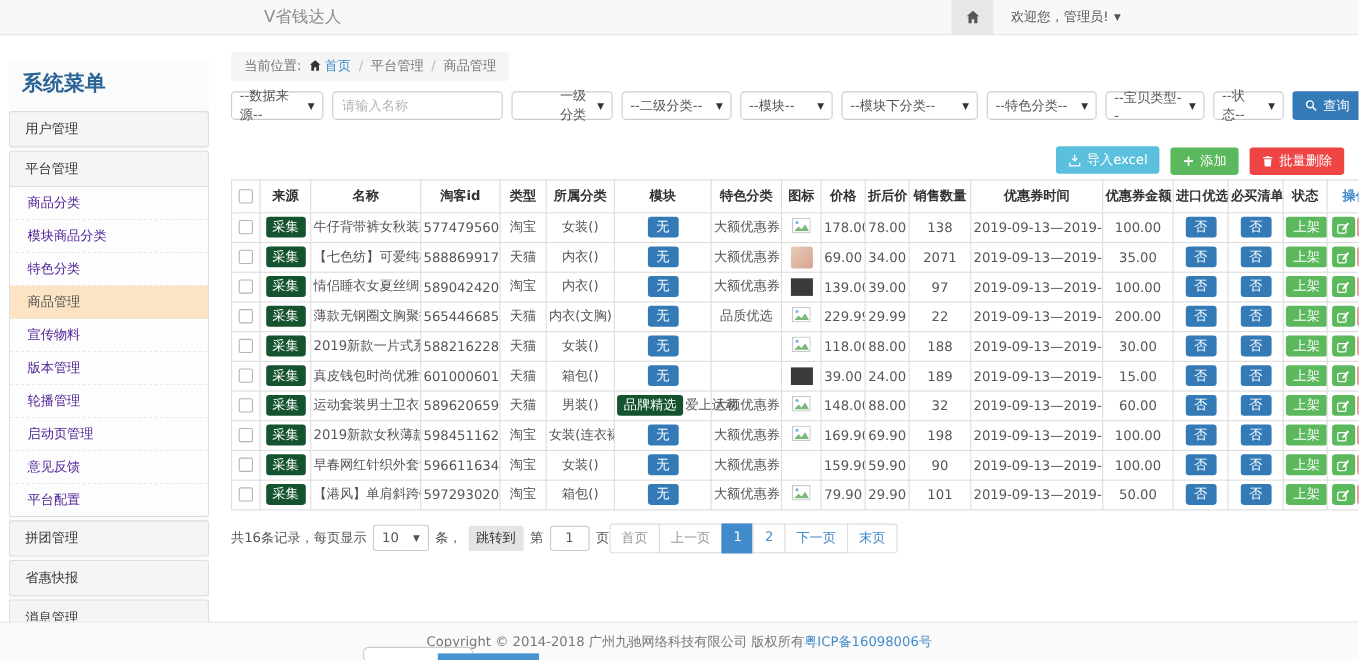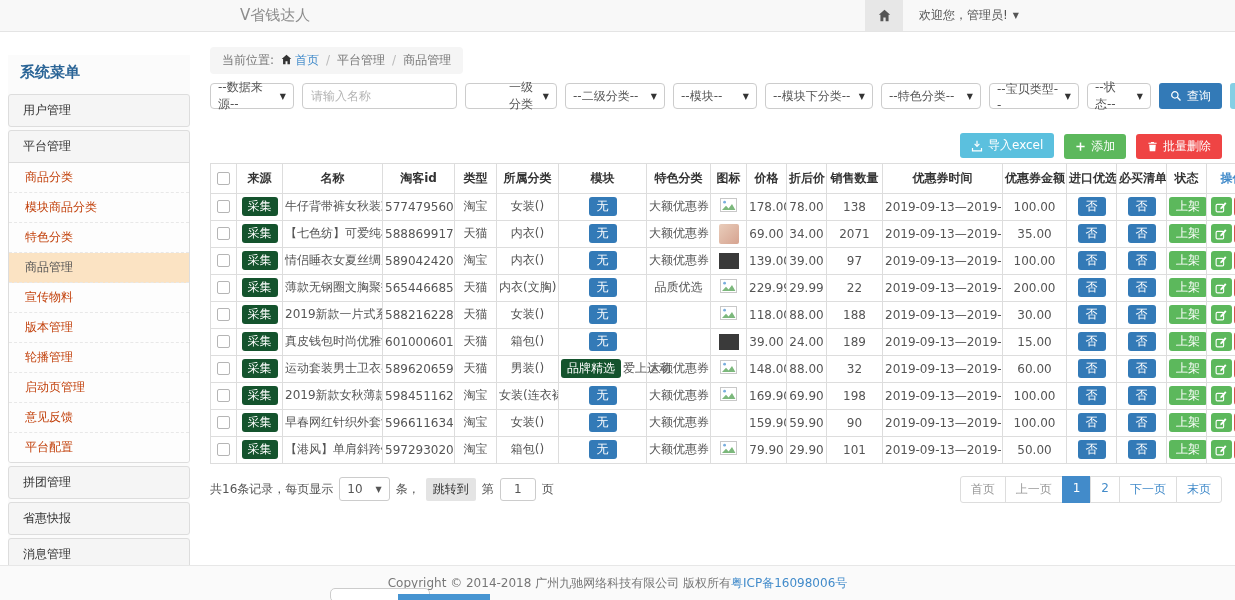--- a/index.html
+++ b/index.html
@@ -10,25 +10,25 @@
   
   .topbar{position:absolute;top:0;left:0;width:100%;height:32px;background:#f8f8f8;border-bottom:1px solid #e4e4e4}
   .brand{position:absolute;left:240px;top:0;line-height:31px;font-size:15px;color:#8c8c8c}
   .topbar-right{position:absolute;left:865px;top:0;height:31px;display:flex;}
   .home-box{width:38px;height:31px;background:#e7e7e7;display:flex;align-items:center;justify-content:center;cursor:pointer}
   .welcome{padding:0 16px;color:#555;cursor:pointer;display:flex;align-items:center}
   .caret{font-size:8px;color:#555;margin-left:5px}
 
   
   .sidebar{position:absolute;left:8px;top:55px;width:182px;height:510px;overflow:hidden;background:#fbfbfb}
-  .sb-title{font-size:15px;font-weight:bold;color:#2a6496;padding:8px 12px 12px}
+  .sb-title{font-size:19px;font-weight:bold;color:#2a6496;padding:8px 12px 12px}
   .sb-panel{border:1px solid #ddd;border-radius:3px;margin-bottom:3px;background:#f5f5f5;overflow:hidden}
   .sb-head{padding:7px 14px;color:#333;cursor:pointer}
   .sb-list{background:#fdfdfd;border-top:1px solid #ddd}
-  .sb-item{padding:6px 16px;color:#c2410c;border-bottom:1px dashed #e8e8e8;cursor:pointer}
+  .sb-item{padding:6px 16px;color:#4c1d95;border-bottom:1px dashed #e8e8e8;cursor:pointer}
   .sb-item:last-child{border-bottom:none}
   .sb-item.active{background:#fbe3c3;color:#555}
 
   
   .main{position:absolute;left:210px;top:47px;width:1015px}
   .breadcrumb{display:inline-block;background:#f5f5f5;border-radius:4px;padding:5px 12px;color:#777}
   .bc-link{color:#428bca;cursor:pointer}
   .bc-sep{color:#bbb;margin:0 7px}
   .bc-home{margin:0 3px 0 7px;vertical-align:-1px}
 
@@ -60,21 +60,21 @@
   .badge-blue{background:#337ab7;padding:2px 8px}
   .badge-green{background:#5cb85c;padding:2px 7px}
   .module-extra{margin-left:2px;color:#555}
   .op-btn{display:inline-flex;width:21px;height:19px;border-radius:3px;align-items:center;justify-content:center;margin:0 1px;cursor:pointer;vertical-align:middle}
   .op-edit{background:#5cb85c}
   .op-del{background:#d9534f}
   .cb{width:13px;height:13px;border:1px solid #b5b5b5;border-radius:2px;background:#fff;margin:0 auto;cursor:pointer}
   .thumb-photo{width:20px;height:20px;background:linear-gradient(135deg,#e9cdbb,#d6a390);display:inline-block;border-radius:2px;vertical-align:middle}
   .thumb-dark{width:20px;height:16px;background:#3a3a3a;display:inline-block;vertical-align:middle}
 
-  .pagebar{display:flex;justify-content:space-between;align-items:center;margin-top:12px;width:1012px}
+  .pagebar{display:flex;justify-content:flex-start;align-items:center;margin-top:12px;width:1012px}
   .pb-left{display:flex;align-items:center;gap:6px;color:#555}
   .pp-select{height:24px;border:1px solid #ccc;border-radius:3px;background:#fff;display:inline-flex;align-items:center;gap:8px;padding:0 7px;cursor:pointer}
   .jump-chip{background:#e4e4e4;padding:3px 7px;border-radius:2px;color:#333;cursor:pointer}
   .jump-input{width:36px;height:23px;border:1px solid #ccc;border-radius:3px;text-align:center;font:inherit;color:#555}
   .pager{display:flex}
   .pg{border:1px solid #ddd;background:#fff;padding:4px 10px;margin-left:-1px;color:#428bca;cursor:pointer}
   .pg:first-child{border-radius:3px 0 0 3px;margin-left:0}
   .pg:last-child{border-radius:0 3px 3px 0}
   .pg.muted{color:#999}
   .pg.active{background:#428bca;border-color:#428bca;color:#fff}
@@ -156,21 +156,21 @@
           <span class="caret">▼</span>
         </div>
         <div class="f-select" style="width: 100px;">
           <span>--二级分类--</span>
           <span class="caret">▼</span>
         </div>
         <div class="f-select" style="width: 84px;">
           <span>--模块--</span>
           <span class="caret">▼</span>
         </div>
-        <div class="f-select" style="width: 108px;">
+        <div class="f-select" style="width: 124px;">
           <span>--模块下分类--</span>
           <span class="caret">▼</span>
         </div>
         <div class="f-select" style="width: 100px;">
           <span>--特色分类--</span>
           <span class="caret">▼</span>
         </div>
         <div class="f-select" style="width: 90px;">
           <span>--宝贝类型--</span>
           <span class="caret">▼</span>

